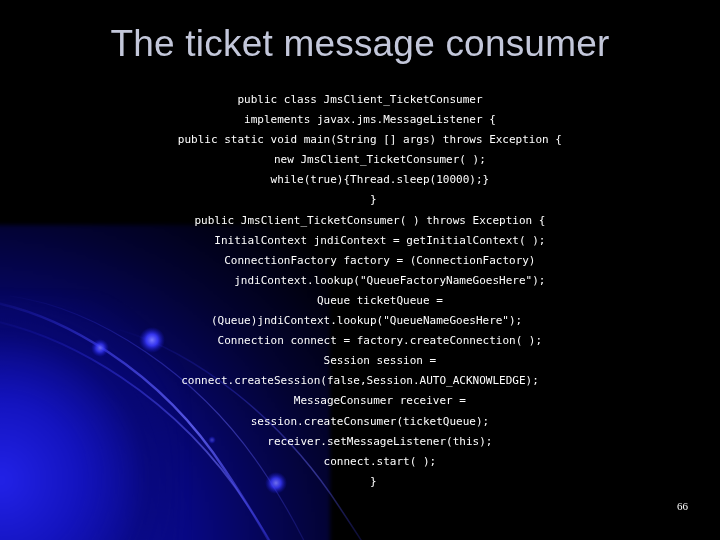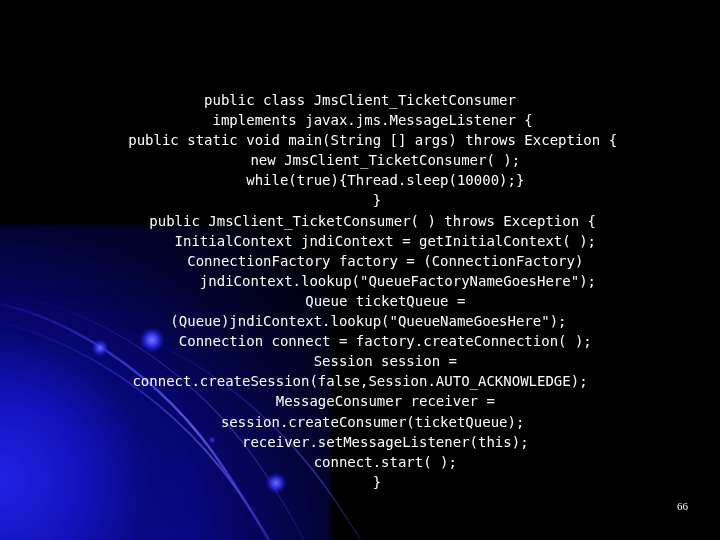--- a/index.html
+++ b/index.html
@@ -78,21 +78,21 @@
   }
 
   
   #code-block {
     position: absolute;
     left: 0;
     top: 90px;
     width: 720px;
     text-align: center;
     font-family: "DejaVu Sans Mono", "Liberation Mono", monospace;
-    font-size: 14px;
+    font-size: 11px;
     line-height: 20.1px;
     color: #ffffff;
     white-space: pre;
   }
 
   #code-block .code-line {
     display: block;
     white-space: pre;
   }
 
@@ -147,18 +147,19 @@
 
       <g>
         <circle cx="100" cy="348" r="9" fill="url(#dotGrad)" opacity="0.85"></circle>
         <circle cx="152" cy="340" r="13" fill="url(#dotGrad)"></circle>
         <circle cx="276" cy="483" r="11" fill="url(#dotGrad)" opacity="0.9"></circle>
         <circle cx="212" cy="440" r="4" fill="url(#dotGrad)" opacity="0.5"></circle>
       </g>
     </svg>
   </div>
 
+  <div id="title">The ticket message consumer</div>
 
   <div id="code-block"><span class="code-line">public class JmsClient_TicketConsumer</span><span class="code-line">   implements javax.jms.MessageListener {</span><span class="code-line">   public static void main(String [] args) throws Exception {</span><span class="code-line">      new JmsClient_TicketConsumer( );</span><span class="code-line">      while(true){Thread.sleep(10000);}</span><span class="code-line">    }</span><span class="code-line">   public JmsClient_TicketConsumer( ) throws Exception {</span><span class="code-line">      InitialContext jndiContext = getInitialContext( );</span><span class="code-line">      ConnectionFactory factory = (ConnectionFactory)</span><span class="code-line">         jndiContext.lookup("QueueFactoryNameGoesHere");</span><span class="code-line">      Queue ticketQueue =</span><span class="code-line">  (Queue)jndiContext.lookup("QueueNameGoesHere");</span><span class="code-line">      Connection connect = factory.createConnection( );</span><span class="code-line">      Session session =</span><span class="code-line">connect.createSession(false,Session.AUTO_ACKNOWLEDGE);</span><span class="code-line">      MessageConsumer receiver =</span><span class="code-line">   session.createConsumer(ticketQueue);</span><span class="code-line">      receiver.setMessageListener(this);</span><span class="code-line">      connect.start( );</span><span class="code-line">    }</span></div>
 
   <div id="slide-number">66</div>
 
 </div>
 
 </body></html>

